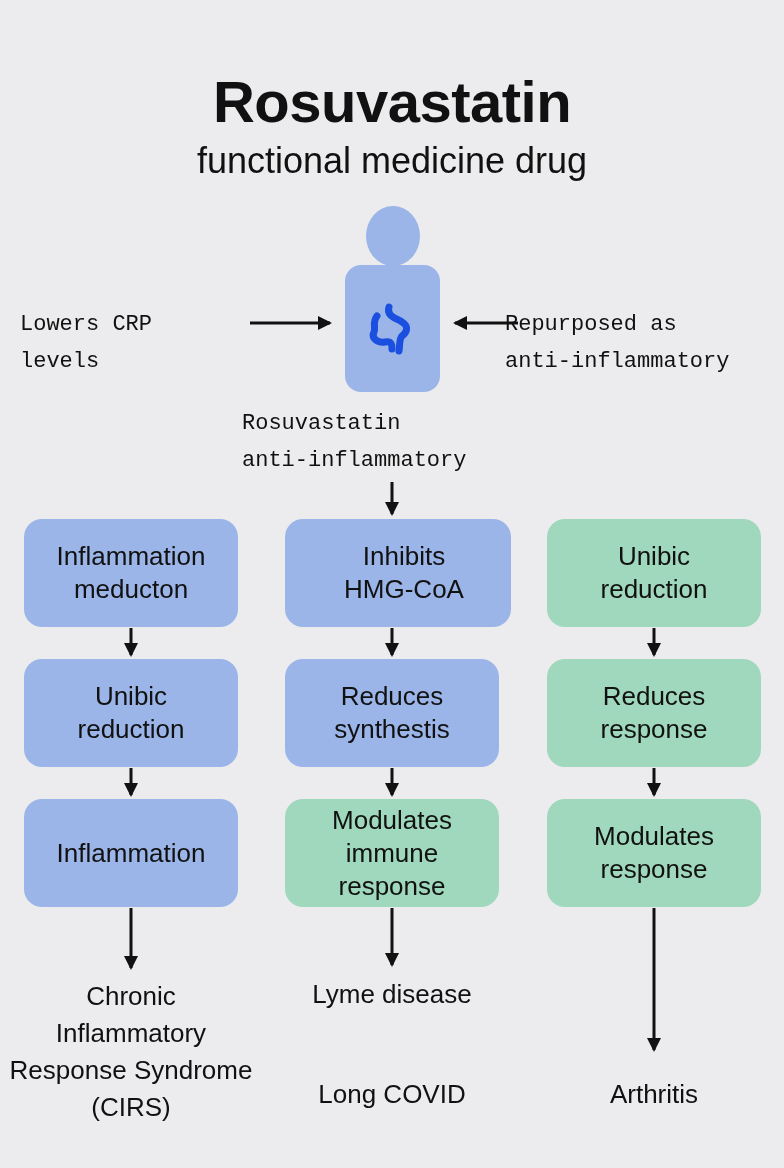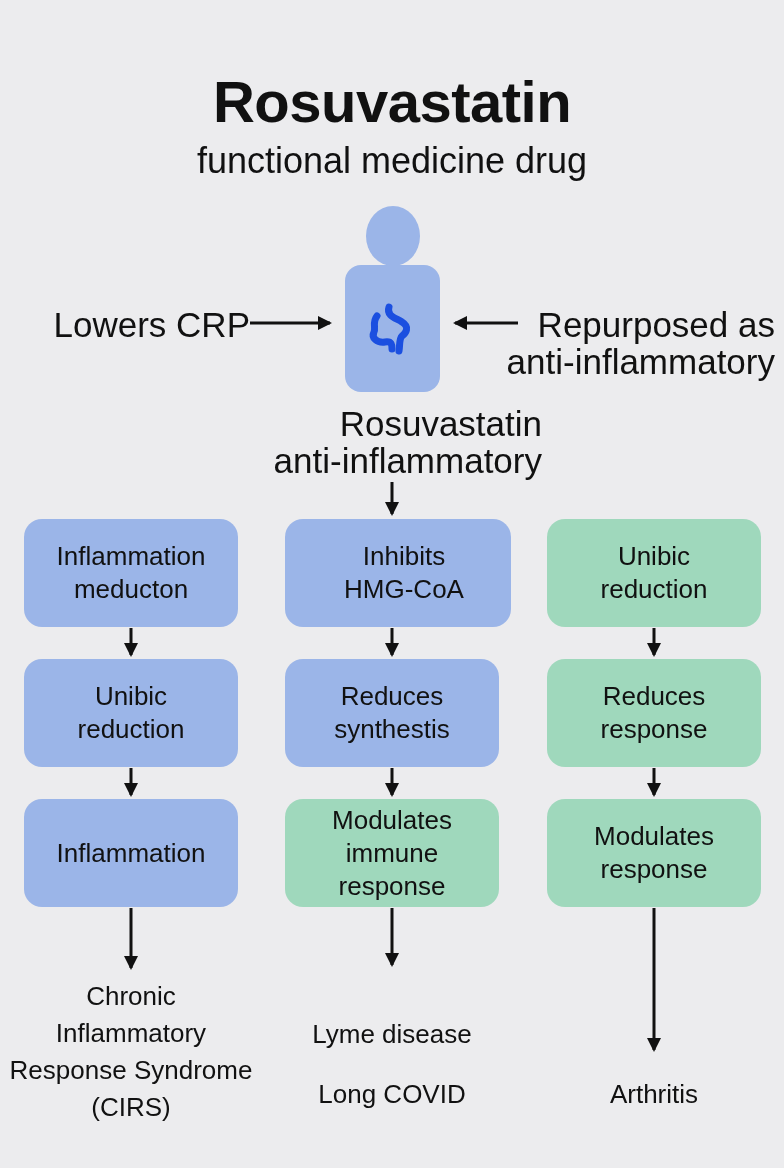--- a/index.html
+++ b/index.html
@@ -1,21 +1,21 @@
 <!DOCTYPE html>
 <html><head>
 <meta charset="utf-8">
 <style>
   html,body{margin:0;padding:0;}
   body{width:784px;height:1168px;background:#ececee;position:relative;overflow:hidden;
        font-family:"Liberation Sans","DejaVu Sans",sans-serif;color:#111;}
   .abs{position:absolute;}
   .title{left:0;width:784px;top:68px;text-align:center;font-size:58px;font-weight:bold;letter-spacing:-0.5px;}
   .subtitle{left:0;width:784px;top:140px;text-align:center;font-size:36px;}
-  .side{font-size:35px;text-align:right;line-height:37px;}
+  .side{font-size:22px;text-align:left;line-height:37px;font-family:Liberation Mono, monospace;}
   .box{position:absolute;width:214px;height:108px;border-radius:18px;display:flex;align-items:center;justify-content:center;
        text-align:center;font-size:26px;line-height:33px;}
   .blue{background:#9bb5e8;}
   .green{background:#9fd8bc;}
   .outcome{font-size:26px;text-align:center;line-height:37px;width:300px;}
   svg.arrows{position:absolute;left:0;top:0;}
 </style>
 </head>
 <body>
 
@@ -54,20 +54,21 @@
   <line x1="392" y1="768" x2="392" y2="795" stroke="#111" stroke-width="3" marker-end="url(#ahb)"></line>
   <line x1="392" y1="908" x2="392" y2="965" stroke="#111" stroke-width="3" marker-end="url(#ahb)"></line>
 
   <line x1="654" y1="628" x2="654" y2="655" stroke="#111" stroke-width="3" marker-end="url(#ahb)"></line>
   <line x1="654" y1="768" x2="654" y2="795" stroke="#111" stroke-width="3" marker-end="url(#ahb)"></line>
   <line x1="654" y1="908" x2="654" y2="1050" stroke="#111" stroke-width="3" marker-end="url(#ahb)"></line>
 </svg>
 
 <div class="abs side" style="left:20px;top:306px;width:230px;">
   <div>Lowers CRP</div>
+  <div>levels</div>
 </div>
 <div class="abs side" style="left:505px;top:306px;width:270px;">
   <div>Repurposed as</div>
   <div>anti-inflammatory</div>
 </div>
 <div class="abs side" style="left:242px;top:405px;width:300px;">
   <div>Rosuvastatin</div>
   <div>anti-inflammatory</div>
 </div>
 
@@ -107,21 +108,21 @@
         <div>synthestis</div>
       </div>
     </div>
     <div class="box green" style="left: 285px; top: 799px;">
       <div>
         <div>Modulates</div>
         <div>immune</div>
         <div>response</div>
       </div>
     </div>
-    <div class="abs outcome" style="left: 242px; top: 976px; margin-top: 40px;">
+    <div class="abs outcome" style="left: 242px; top: 976px;">
       <div>Lyme disease</div>
     </div>
     <div class="abs outcome" style="left: 242px; top: 1076px;">
       <div>Long COVID</div>
     </div>
     <div class="box green" style="left: 547px; top: 519px;">
       <div>
         <div>Unibic</div>
         <div>reduction</div>
       </div>

